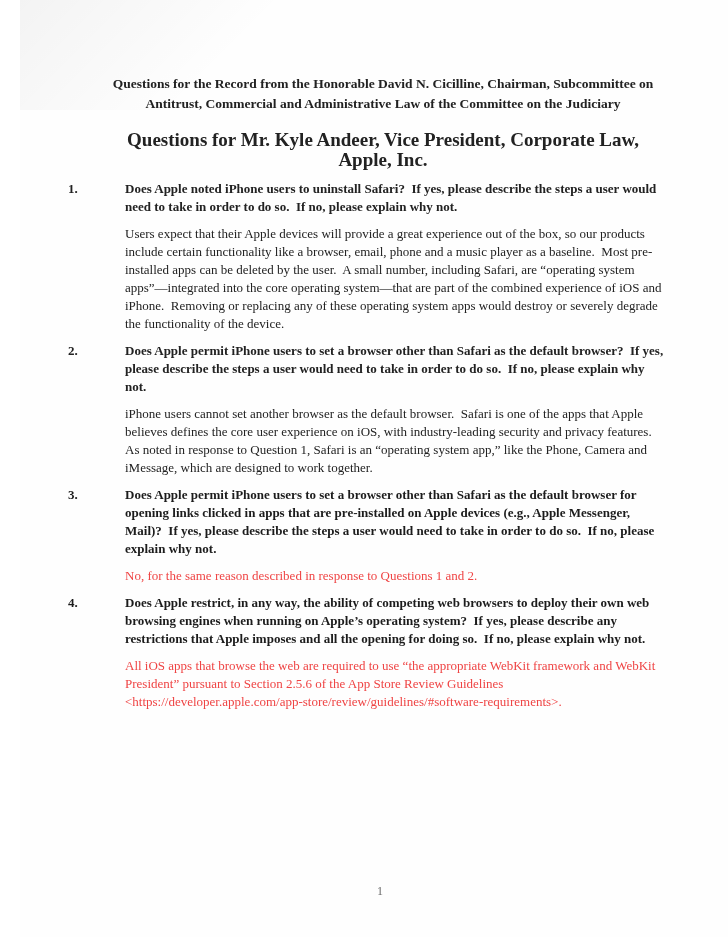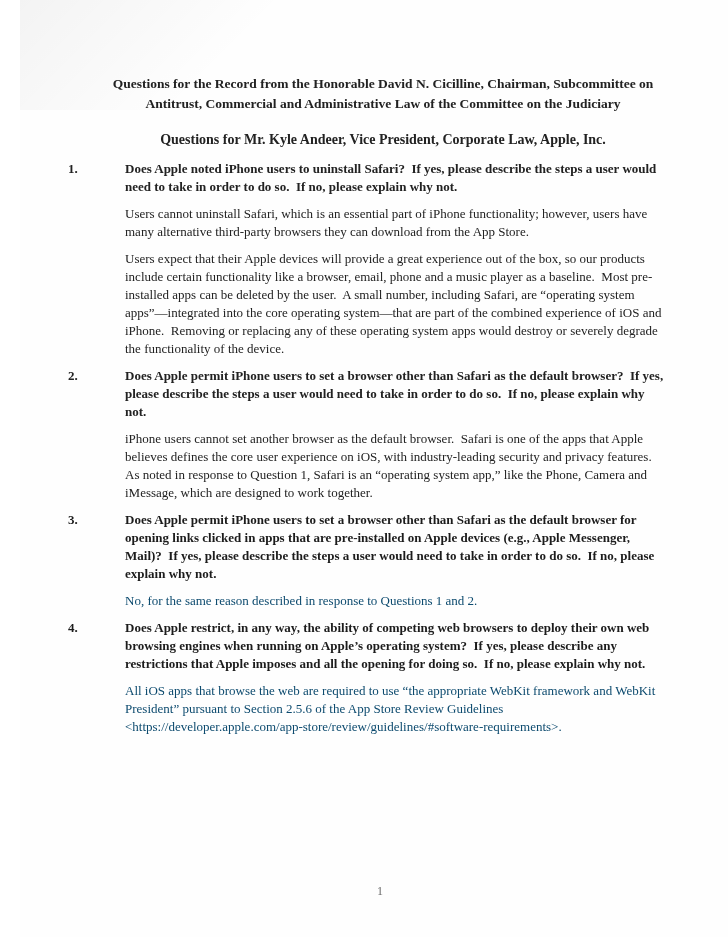--- a/index.html
+++ b/index.html
@@ -57,21 +57,21 @@
     margin-left: 34px;
     filter: blur(0.25px);
   }
   .title {
     font-size: 13.5px;
     line-height: 20px;
     max-width: 580px;
     margin: 0 auto 16px auto;
   }
   .subtitle {
-    font-size: 14px;
+    font-size: 19px;
     line-height: 20px;
     margin: 0 0 10px 0;
   }
 
   .qa-list {
     margin: 0;
     padding: 0;
     list-style: none;
   }
   .qa-item {
@@ -100,21 +100,21 @@
   }
 
   
   .qa-item.degraded {
     filter: blur(0.75px);
   }
   .qa-item.degraded .q-row {
     color: #1c1c1c;
   }
   .qa-item.degraded .answer {
-    color: #0c4a6e;
+    color: #ef4444;
   }
   .link-text {
   }
 
   .doc-footer {
     margin-top: auto;
     margin-left: 28px;
     text-align: center;
     font-size: 12px;
     line-height: 16px;
@@ -135,21 +135,20 @@
     <div class="subtitle">Questions for Mr. Kyle Andeer, Vice President, Corporate Law, Apple, Inc.</div>
   </header>
 
   <ol class="qa-list">
   <li class="qa-item">
     <div class="q-row">
       <span class="q-num">1.</span>
       <span class="q-text">Does Apple noted iPhone users to uninstall Safari?  If yes, please describe the steps a user would need to take in order to do so.  If no, please explain why not.</span>
     </div>
     <div class="answers">
-          <p class="answer"><span>Users cannot uninstall Safari, which is an essential part of iPhone functionality; however, users have many alternative third-party browsers they can download from the App Store.</span></p>
           <p class="answer"><span>Users expect that their Apple devices will provide a great experience out of the box, so our products include certain functionality like a browser, email, phone and a music player as a baseline.  Most pre-installed apps can be deleted by the user.  A small number, including Safari, are “operating system apps”—integrated into the core operating system—that are part of the combined experience of iOS and iPhone.  Removing or replacing any of these operating system apps would destroy or severely degrade the functionality of the device.</span></p>
         </div>
   </li>
 
   <li class="qa-item">
     <div class="q-row">
       <span class="q-num">2.</span>
       <span class="q-text">Does Apple permit iPhone users to set a browser other than Safari as the default browser?  If yes, please describe the steps a user would need to take in order to do so.  If no, please explain why not.</span>
     </div>
     <div class="answers">

